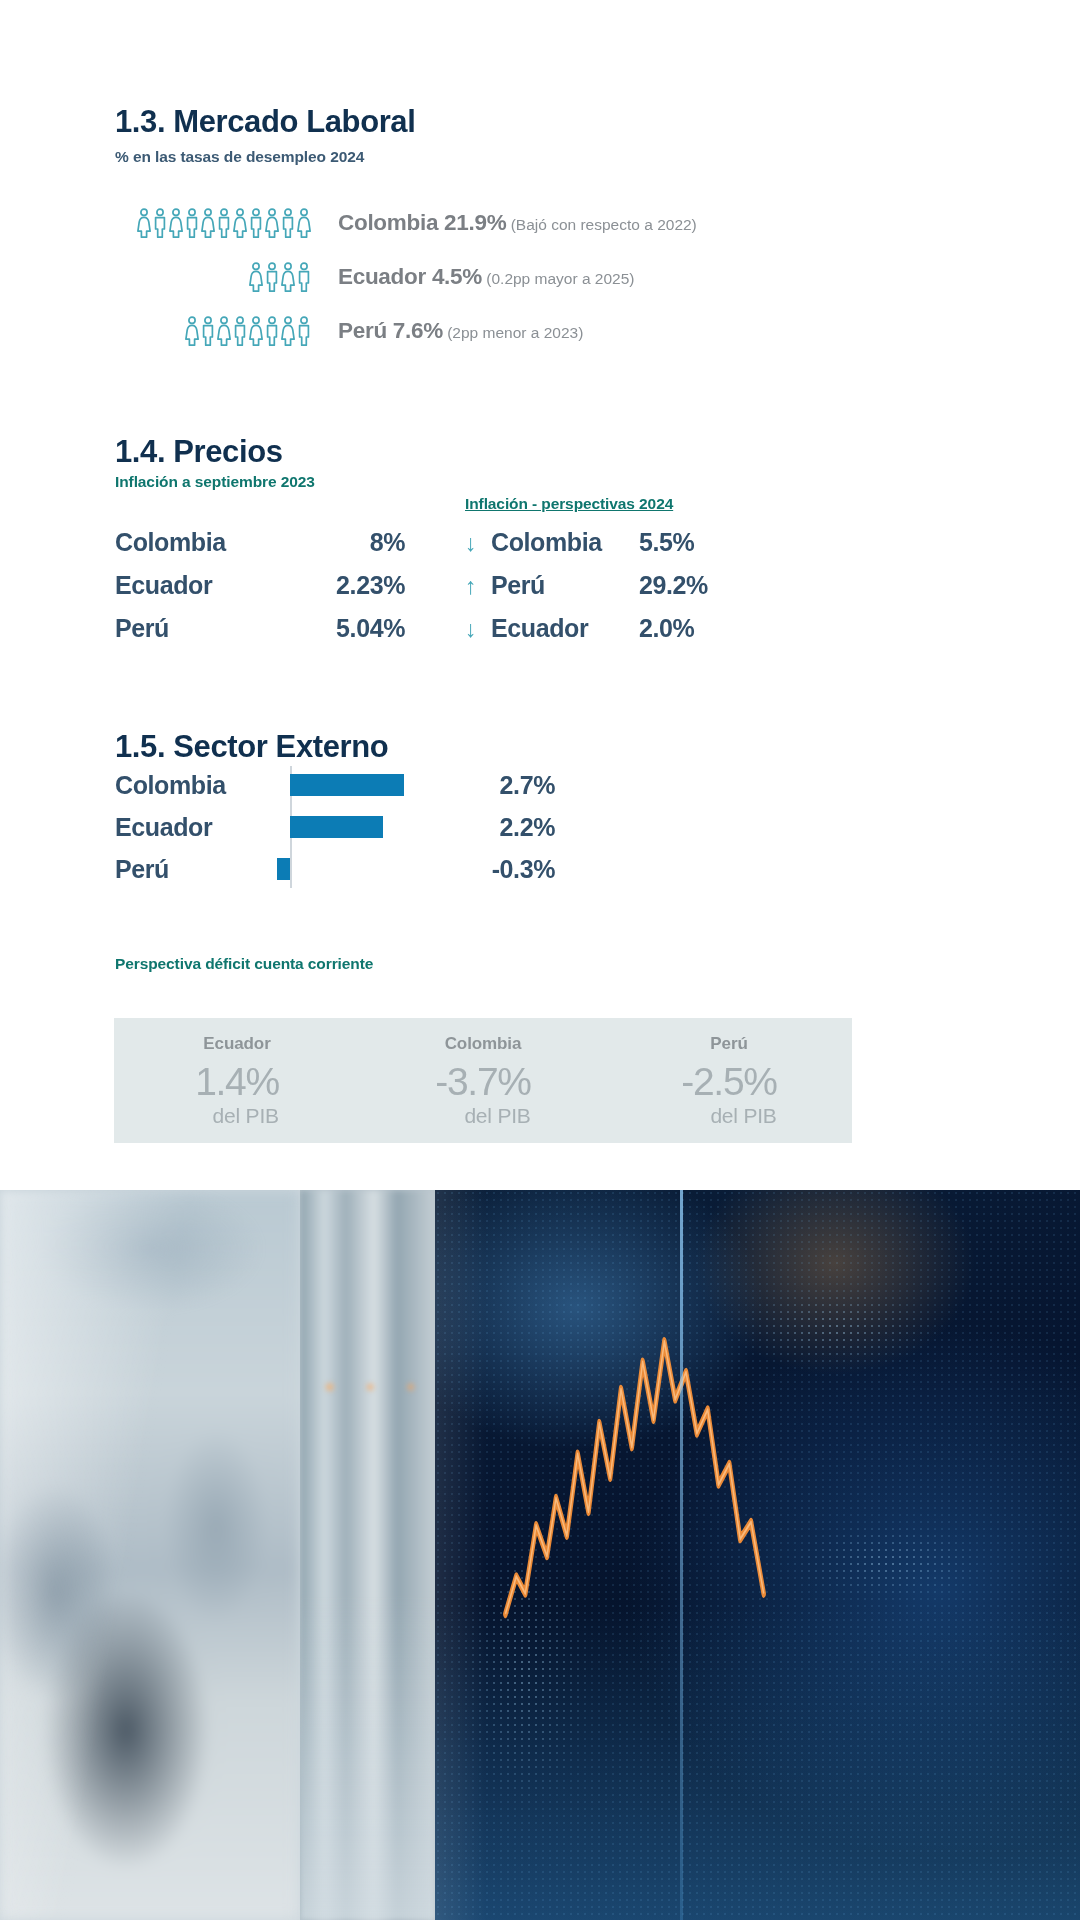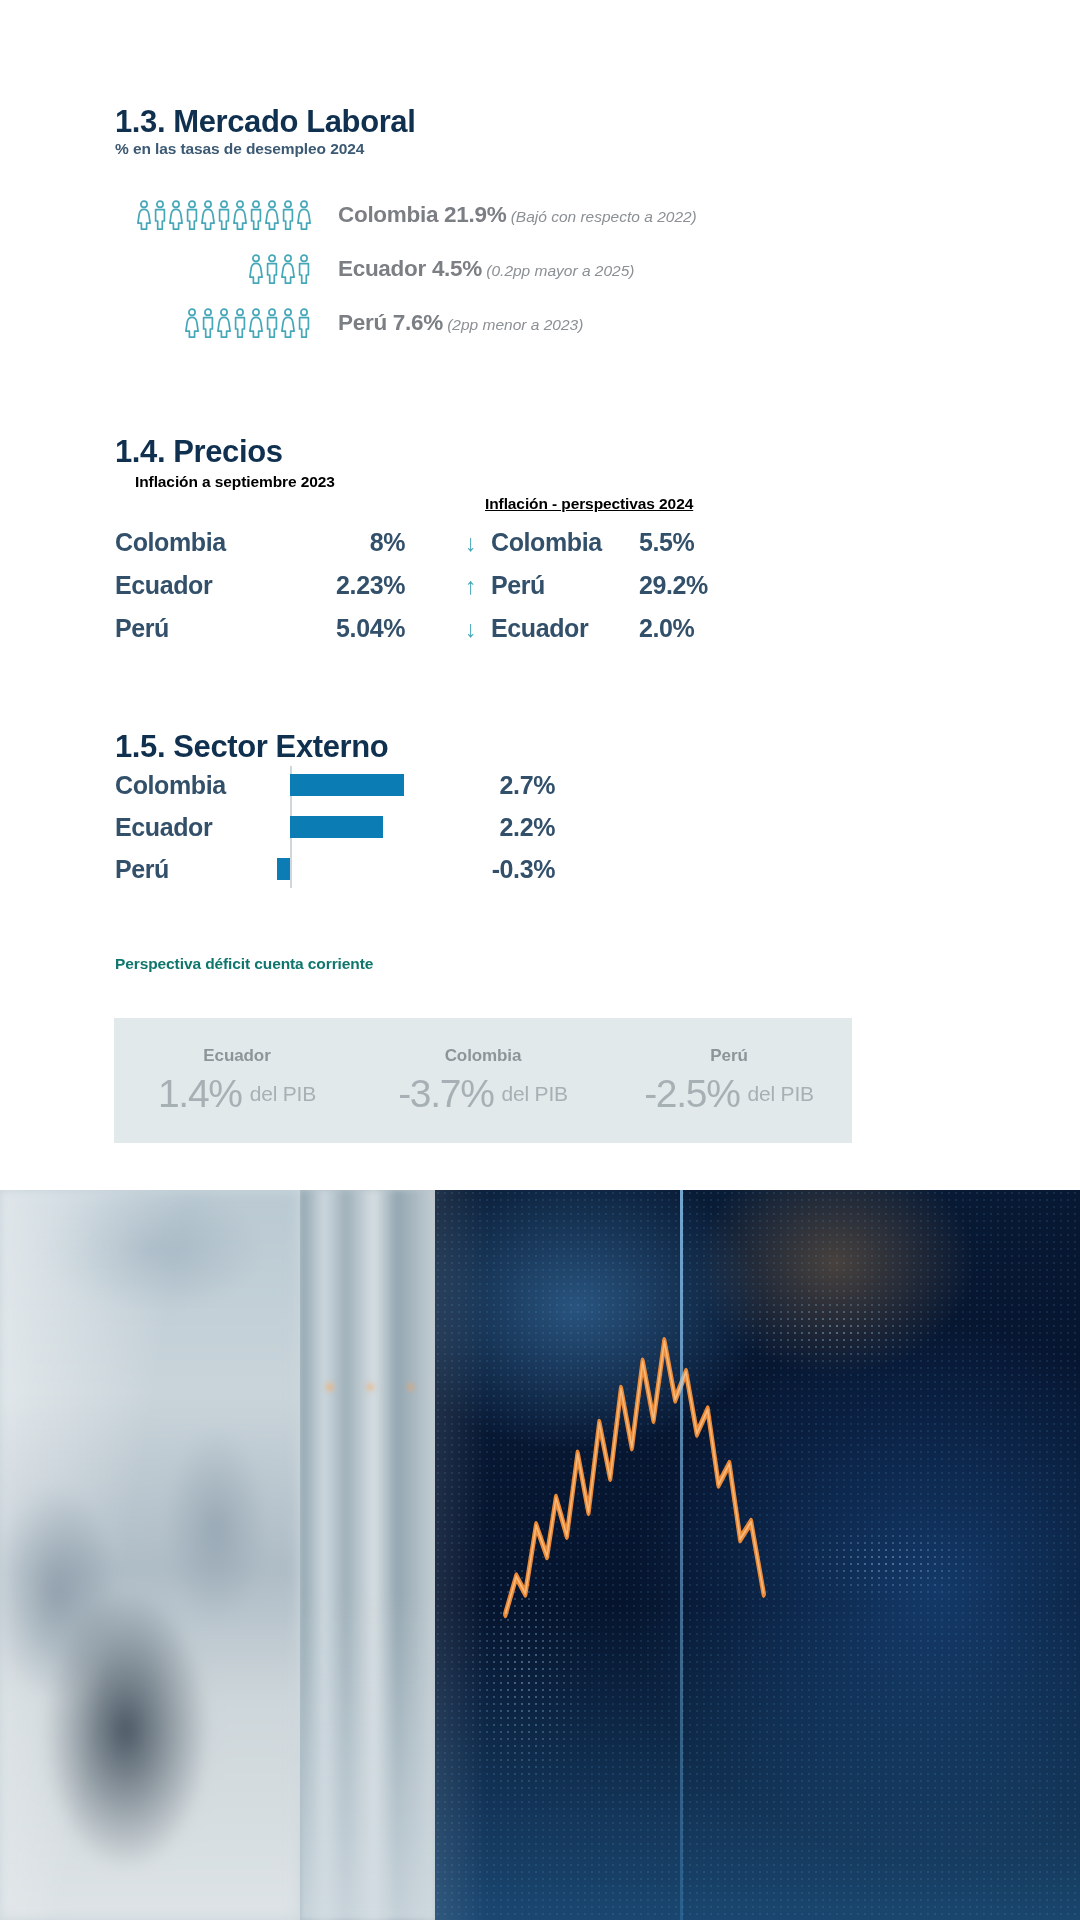--- a/index.html
+++ b/index.html
@@ -12,21 +12,21 @@
   }
   .page { position: relative; width: 904px; height: 1920px; background:#fff; }
 
   
   .h-section {
     font-size: 31px; font-weight: 700; color: #10304f;
     letter-spacing: -0.4px; line-height: 1.1;
   }
   .sub-section {
     font-size: 15.5px; font-weight: 700; color: #3c5a74;
-    letter-spacing: -0.1px; margin-top: 1px;
+    letter-spacing: -0.1px; margin-top: 9px;
   }
 
   
   #sec-labor { position: absolute; left: 115px; top: 105px; width: 900px; }
   .pictochart { margin-top: 30px; }
   .picto-row {
     display: flex; align-items: center;
     height: 54px;
   }
   .picto-cells {
@@ -36,33 +36,32 @@
   }
   .picto-cells svg { display:block; }
   .picto-label {
     font-size: 22.5px; font-weight: 700; color: #7b7f84;
     letter-spacing: -0.3px; white-space: nowrap;
     padding-left: 23px;
   }
   .picto-label .note {
     font-size: 15.5px; font-weight: 400; color: #8b9095;
     letter-spacing: 0;
-    font-style: italic;
   }
 
   
   #sec-precios { position: absolute; left: 115px; top: 435px; width: 900px; }
   .precios-grid {
     display: flex; margin-top: 4px;
   }
   .precios-col { width: 350px; }
   .precios-col.right { width: 360px; margin-left: 0px; }
   .precios-col .col-head {
-    font-size: 15.5px; font-weight: 700; color: #000000;
-    letter-spacing: -0.1px; height: 22px; margin-left: 20px;
+    font-size: 15.5px; font-weight: 700; color: #0f766e;
+    letter-spacing: -0.1px; height: 22px;
   }
   .precios-col.left  .col-head { margin-top: 0px; }
   .precios-col.right .col-head { margin-top: 22px; text-decoration: underline; }
   .precios-rows { margin-top: 33px; }
   .precios-col.right .precios-rows { margin-top: 11px; }
   .p-row {
     display: flex; align-items: baseline;
     height: 43px;
     font-size: 25px; font-weight: 700; color: #33506b;
     letter-spacing: -0.4px;
@@ -119,21 +118,21 @@
     display: flex;
   }
   .persp-cell {
     flex: 1 1 0; display: flex; flex-direction: column;
     align-items: center; justify-content: center;
   }
   .persp-country {
     font-size: 17px; font-weight: 700; color: #8e9599; letter-spacing: -0.1px;
     margin-bottom: 6px;
   }
-  .persp-valwrap { display: flex; align-items: center; }
+  .persp-valwrap { display: flex; align-items: flex-end; flex-direction: column; }
   .persp-value {
     font-size: 39px; font-weight: 400; color: #a7b0b4; letter-spacing: -1.3px;
   }
   .persp-unit {
     font-size: 21px; font-weight: 400; color: #a7b0b4;
     margin-left: 8px; letter-spacing: -0.2px;
   }
 
   
   #photo-strip {

